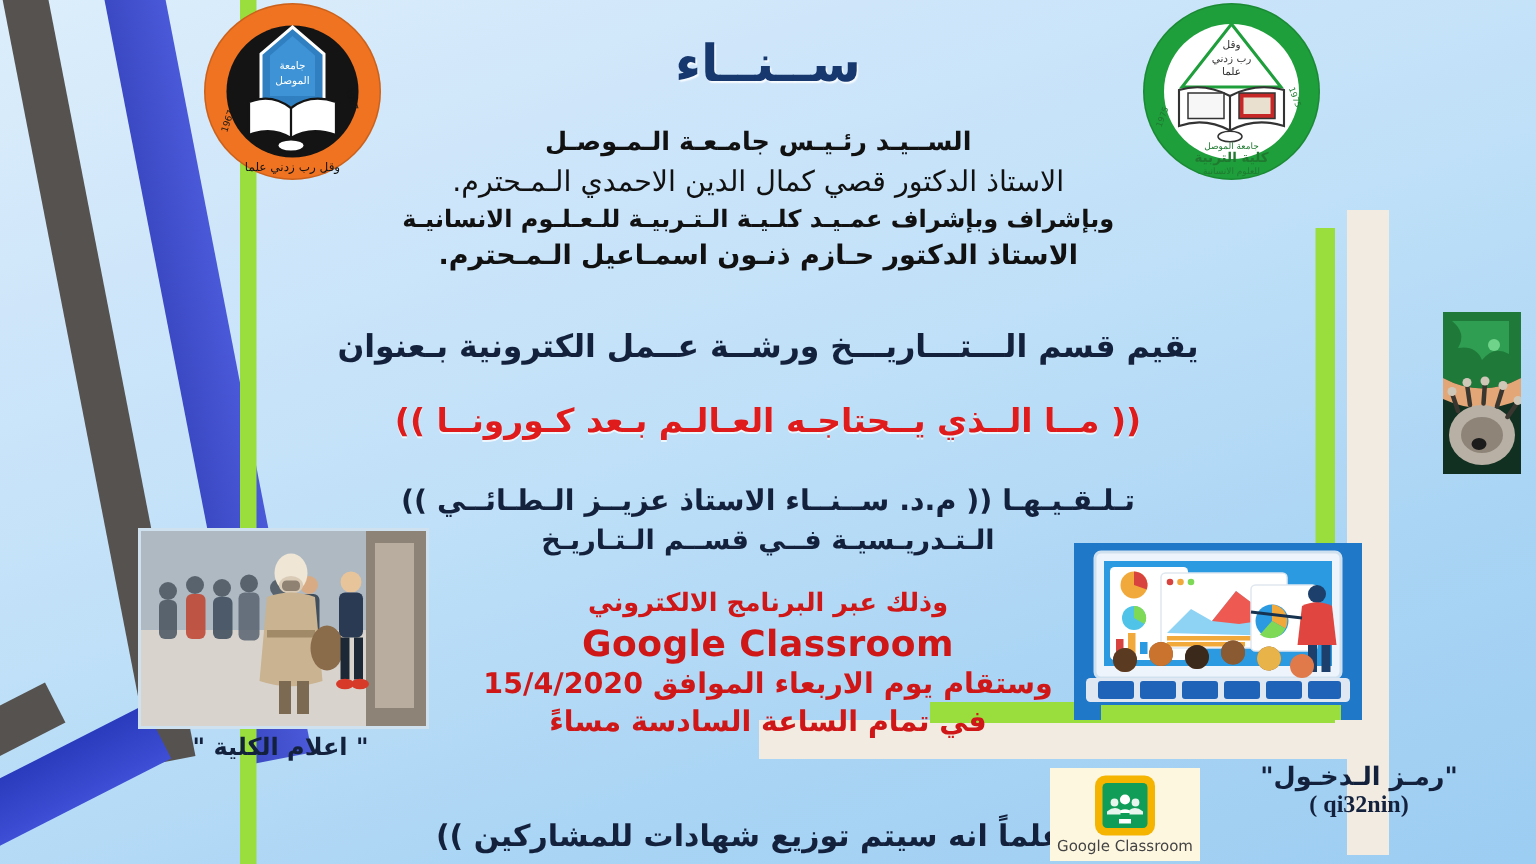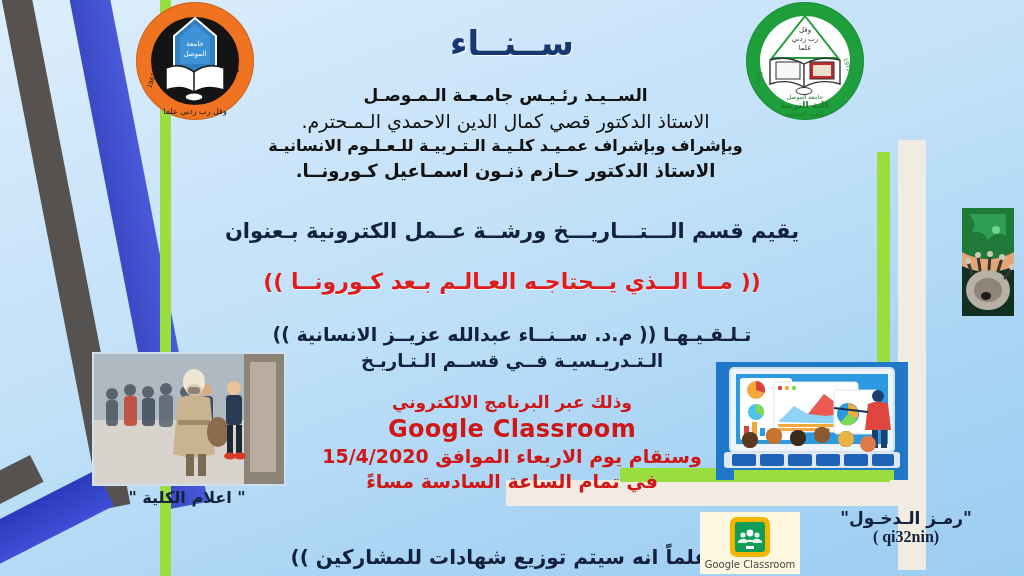--- a/index.html
+++ b/index.html
@@ -39,21 +39,21 @@
   
   .beige-band{position:absolute;right:98px;top:140px;width:28px;height:430px;background:#f1ebe1;}
   .beige-band-h{position:absolute;right:98px;top:480px;width:420px;height:26px;background:#f1ebe1;}
   .green-frame-v{position:absolute;right:134px;top:152px;width:13px;height:330px;background:#9ade3e;}
   .green-frame-h{position:absolute;right:134px;top:468px;width:270px;height:14px;background:#9ade3e;}
 
   
   .logo{position:absolute;border-radius:50%;}
   .logo-mosul{left:136px;top:2px;width:118px;height:118px;background:radial-gradient(circle at 50% 50%,#1b1b1b 0 52%,#ef7321 52% 100%);
     box-shadow:0 0 0 2px rgba(0,0,0,.15) inset;}
-  .logo-edu{left:746px;top:2px;width:118px;height:118px;background:radial-gradient(circle at 50% 50%,#ffffff 0 55%,#1f9e3c 55% 100%);
+  .logo-edu{left:762px;top:2px;width:118px;height:118px;background:radial-gradient(circle at 50% 50%,#ffffff 0 55%,#1f9e3c 55% 100%);
     box-shadow:0 0 0 2px rgba(0,0,0,.12) inset;}
   .logo svg{position:absolute;inset:0;width:100%;height:100%;}
 
   
   .txt{position:absolute;text-align:center;line-height:1.28;direction:rtl;}
   .title-main{
     left:0;right:0;top:22px;font-size:34px;font-weight:bold;color:#16386e;
     text-shadow:1px 1px 1px rgba(255,255,255,.85);
   }
   .patron{left:177px;right:190px;top:85px;color:#111;}
@@ -176,29 +176,29 @@
       <text x="102" y="70" font-size="5.5" fill="#1f7a30" transform="rotate(70 102 70)">1975</text>
     </svg>
   </div>
 
   <div class="txt title-main">ســنــاء</div>
 
   <div class="txt patron">
     <div class="l1">الســيـد رئـيـس جامـعـة الـمـوصـل</div>
     <div class="l2">الاستاذ الدكتور قصي كمال الدين الاحمدي الـمـحترم.</div>
     <div class="l3">وبإشراف وبإشراف عمـيـد كلـيـة الـتـربيـة للـعـلـوم الانسانيـة</div>
-    <div class="l4">الاستاذ الدكتور حـازم ذنـون اسمـاعيل كـورونــا.</div>
+    <div class="l4">الاستاذ الدكتور حـازم ذنـون اسمـاعيل الـمـحترم.</div>
   </div>
 
   <div class="txt dept-line">يقيم قسم الـــتـــاريـــخ ورشــة عــمل الكترونية بـعنوان</div>
 
   <div class="txt workshop-title">(( مــا الــذي يــحتاجـه العـالـم بـعد كـورونــا ))</div>
 
   <div class="txt speaker">
-    <div class="s1">تـلـقـيـهـا (( م.د. ســنــاء عبدالله عزيــز الانسانية ))</div>
+    <div class="s1">تـلـقـيـهـا (( م.د. ســنــاء الاستاذ عزيــز الـطـائــي ))</div>
     <div class="s2">الـتـدريـسيـة فــي قســم الـتـاريـخ</div>
   </div>
 
   <div class="txt platform">
     <div class="p1">وذلك عبر البرنامج الالكتروني</div>
     <div class="p2">Google Classroom</div>
     <div class="p3">وستقام يوم الاربعاء الموافق 15/4/2020</div>
     <div class="p4">في تمام الساعة السادسة مساءً</div>
   </div>
 

